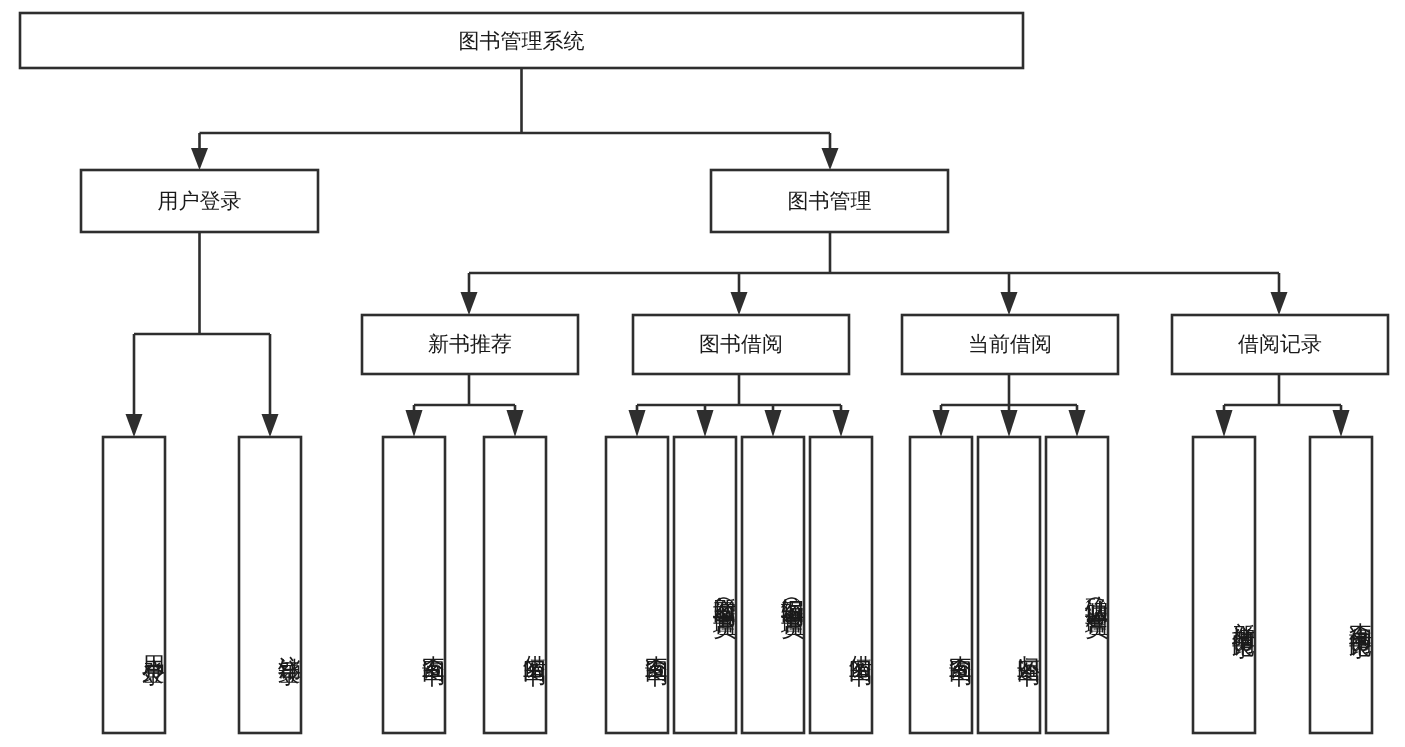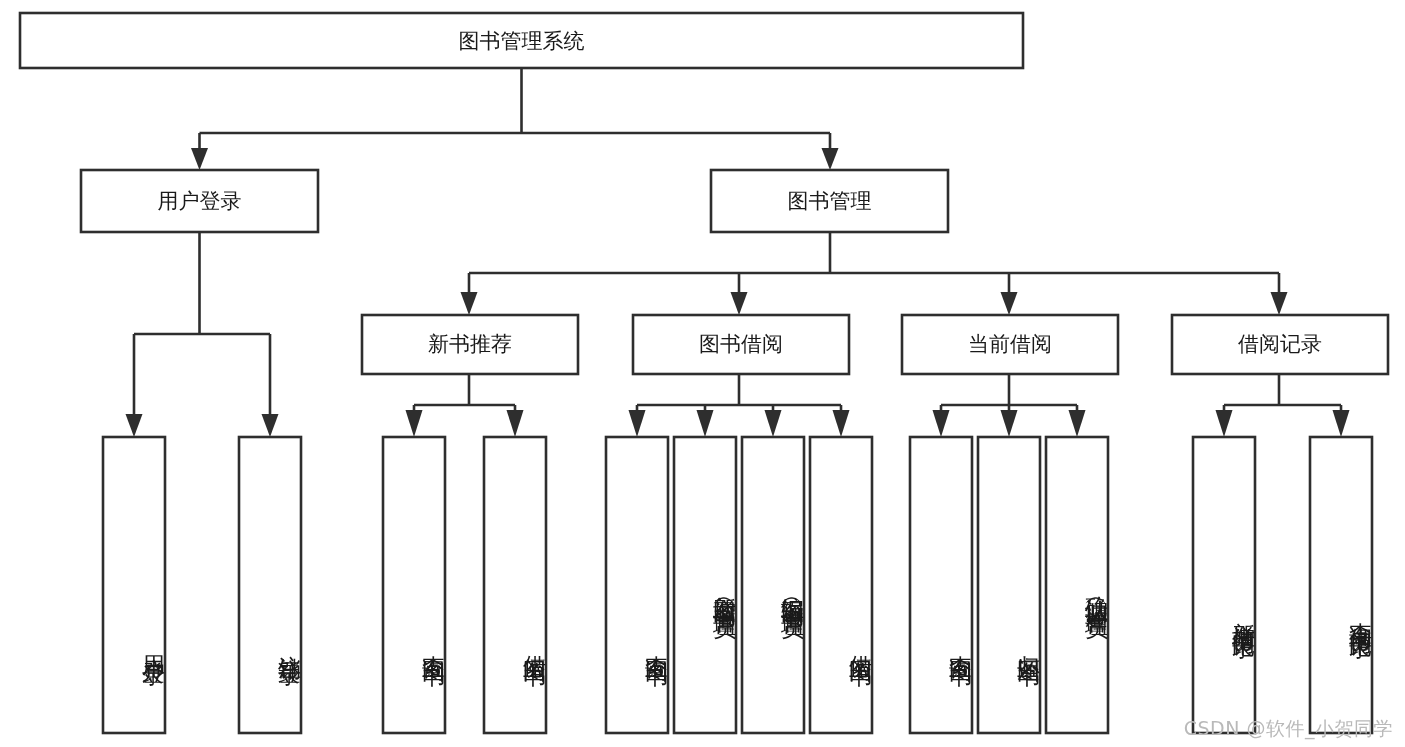--- a/index.html
+++ b/index.html
@@ -212,15 +212,14 @@
   <div class="leaf-label" style="left:606px; top:437px; width:62px; height:296px; padding-top:58px;">查询图书</div>
   <div class="leaf-label" style="left:674px; top:437px; width:62px; height:296px; padding-top:6px;">新增图书（管理员）</div>
   <div class="leaf-label" style="left:742px; top:437px; width:62px; height:296px; padding-top:6px;">编辑图书（管理员）</div>
   <div class="leaf-label" style="left:810px; top:437px; width:62px; height:296px; padding-top:58px;">借阅图书</div>
   <div class="leaf-label" style="left:910px; top:437px; width:62px; height:296px; padding-top:58px;">查询图书</div>
   <div class="leaf-label" style="left:978px; top:437px; width:62px; height:296px; padding-top:58px;">归还图书</div>
   <div class="leaf-label" style="left:1046px; top:437px; width:62px; height:296px; padding-top:6px;">确认归还（管理员）</div>
   <div class="leaf-label" style="left:1193px; top:437px; width:62px; height:296px; padding-top:28px;">新增借阅记录</div>
   <div class="leaf-label" style="left:1310px; top:437px; width:62px; height:296px; padding-top:28px;">查询借阅记录</div>
 
-  <div class="watermark">CSDN @软件_小贺同学</div>
 
 </div>
 
 </body></html>

